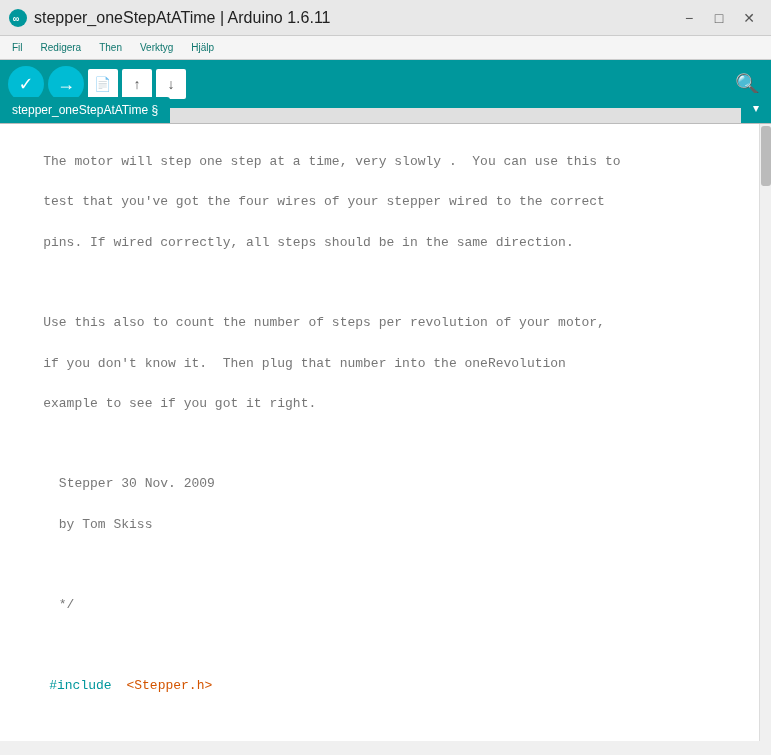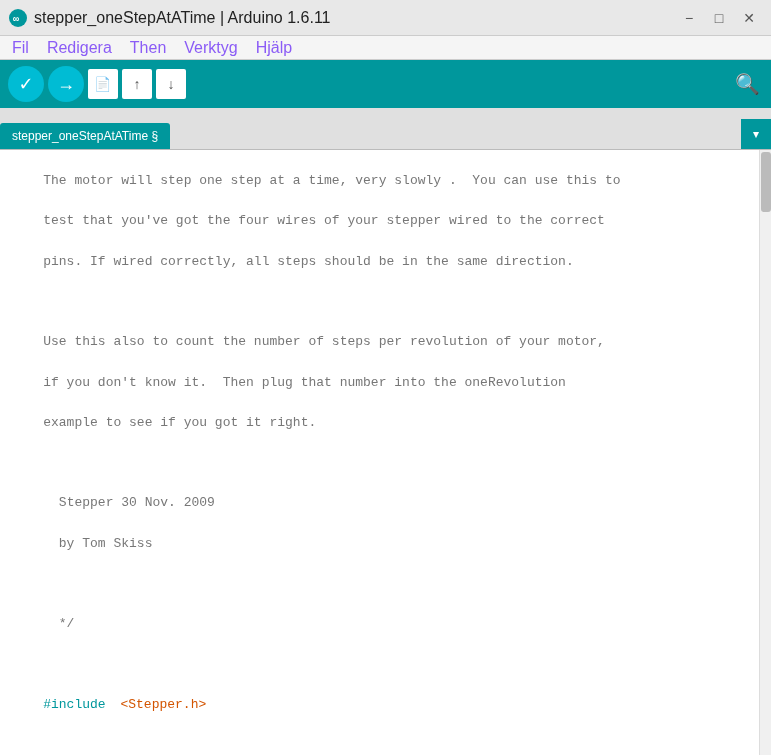--- a/index.html
+++ b/index.html
@@ -58,24 +58,24 @@
       background: #f5f5f5;
       height: 24px;
       display: flex;
       align-items: center;
       padding: 0 4px;
       border-bottom: 1px solid #ccc;
       gap: 2px;
     }
     .menu-item {
       font-family: Arial, sans-serif;
-      font-size: 16px;
+      font-size: 10px;
       padding: 2px 8px;
       cursor: pointer;
-      color: #8b5cf6;
+      color: #0f766e;
     }
 
     
     #toolbar {
       background: #00979c;
       height: 48px;
       display: flex;
       align-items: center;
       padding: 0 8px;
       gap: 4px;
@@ -132,21 +132,21 @@
       width: 30px;
       height: 30px;
       display: flex;
       align-items: center;
       justify-content: center;
     }
 
     
     #tab-bar {
       background: #e0e0e0;
-      height: 42px;
+      height: 16px;
       display: flex;
       align-items: flex-end;
       padding: 0 0;
       border-bottom: 1px solid #bbb;
     }
     .tab {
       background: #00979c;
       color: white;
       padding: 4px 12px;
       font-family: Arial, sans-serif;
@@ -178,21 +178,21 @@
       background: white;
       height: calc(755px - 36px - 24px - 48px - 30px);
       display: flex;
       overflow: hidden;
       position: relative;
     }
     #code-editor {
       flex: 1;
       overflow-y: scroll;
       overflow-x: hidden;
-      padding: 1px 12px;
+      padding: 8px 12px;
       font-family: 'Courier New', Courier, monospace;
       font-size: 13px;
       line-height: 1.55;
       color: #333;
       white-space: pre-wrap;
     }
     #scrollbar {
       width: 12px;
       background: #f0f0f0;
       border-left: 1px solid #ddd;
@@ -276,21 +276,21 @@
     <br>
     <span class="comment">Use this also to count the number of steps per revolution of your motor,</span><br>
     <span class="comment">if you don't know it.  Then plug that number into the oneRevolution</span><br>
     <span class="comment">example to see if you got it right.</span><br>
     <br>
     <span class="comment">  <span style="color:#777;">Stepper</span> 30 Nov. 2009</span><br>
     <span class="comment">  by Tom Skiss</span><br>
     <br>
     <span class="comment">  */</span><br>
     <br>
-    <span><span style="color:#00979c;">#include</span> <span style="color:#d35400;margin-left:7px;">&lt;Stepper.h&gt;</span></span><br>
+    <span><span style="color:#00979c;margin-left:6px;">#include</span> <span style="color:#d35400;margin-left:7px;">&lt;Stepper.h&gt;</span></span><br>
     <br>
     <br>
     <br>
     <br>
     <br>
     <br>
     <br>
     <br>
     <br>
     <br>

